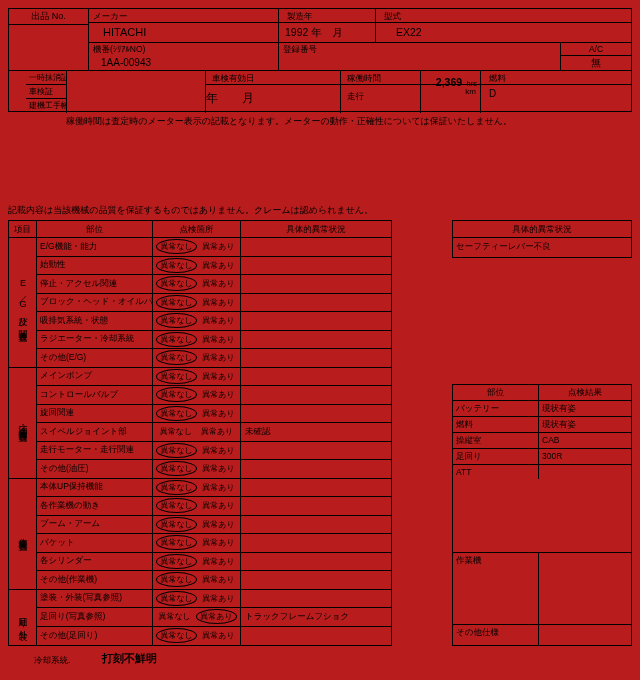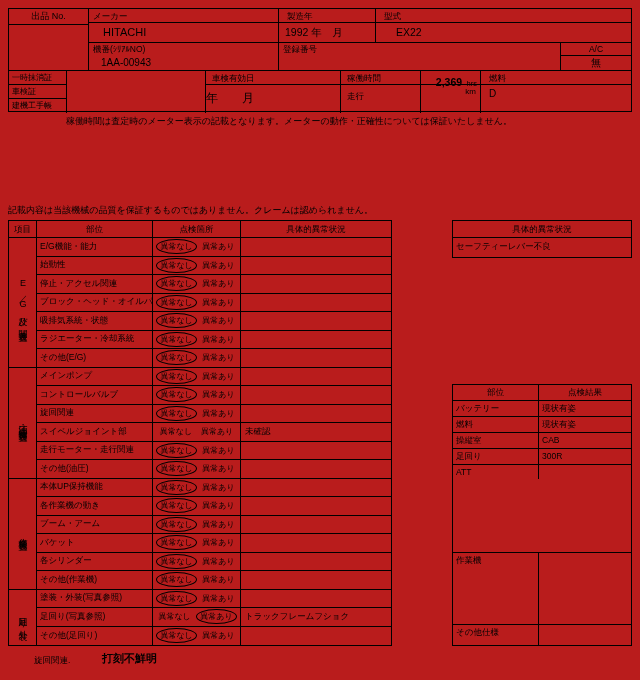--- a/index.html
+++ b/index.html
@@ -27,21 +27,21 @@
   .c-model-v { left: 367px; top: 14px; width: 255px; height: 20px; border-bottom: 1px solid #000; font-size: 10.5px; line-height: 19px; padding-left: 20px; }
 
   .c-serial { left: 80px;  top: 34px; width: 190px; height: 28px; border-right: 1px solid #000; border-bottom: 1px solid #000; padding: 1px 4px; }
   .serial-v { font-size: 10px; padding-left: 8px; margin-top: 1px; }
   .c-reg    { left: 270px; top: 34px; width: 282px; height: 28px; border-right: 1px solid #000; border-bottom: 1px solid #000; padding: 1px 4px; }
   .c-ac     { left: 552px; top: 34px; width: 70px;  height: 28px; border-bottom: 1px solid #000; }
   .ac-l { height: 13px; border-bottom: 1px solid #000; text-align: center; font-size: 8.5px; line-height: 12px; }
   .ac-v { height: 14px; text-align: center; font-size: 10px; line-height: 14px; }
 
   .docs { left: 0; top: 62px; width: 58px; height: 42px; border-right: 1px solid #000; }
-  .doc-cell { height: 14px; border-bottom: 1px solid #000; font-size: 8px; line-height: 13px; padding-left: 3px; white-space: nowrap; overflow: hidden; }
+  .doc-cell { height: 14px; border-bottom: 1px solid #000; font-size: 8px; line-height: 13px; padding-left: 3px; white-space: nowrap; overflow: hidden; margin-left: 17px; }
   .doc-cell:last-child { border-bottom: none; }
   .c-empty  { left: 58px;  top: 62px; width: 139px; height: 42px; border-right: 1px solid #000; }
   .c-shaken { left: 197px; top: 62px; width: 135px; height: 42px; border-right: 1px solid #000; }
   .sh-l { height: 14px; border-bottom: 1px solid #000; padding: 2px 6px; }
   .sh-v { height: 28px; line-height: 27px; font-size: 12px; }
   .c-hlab { left: 332px; top: 62px; width: 80px; height: 42px; border-right: 1px solid #000; }
   .h-l { height: 14px; border-bottom: 1px solid #000; padding: 2px 6px; }
   .h-t { height: 28px; padding: 6px; }
   .c-hval { left: 412px; top: 62px; width: 60px; height: 42px; border-right: 1px solid #000; }
   .hv-1 { height: 14px; border-bottom: 1px solid #000; text-align: right; padding: 1px 3px; white-space: nowrap; }
@@ -385,16 +385,16 @@
           <div class="res-part">作業機</div>
           <div class="res-val"></div>
         </div>
         <div class="res-row" style="flex: 1 1 0%;">
           <div class="res-part">その他仕様</div>
           <div class="res-val"></div>
         </div>
       </div>
   </div>
 
-  <div class="stamp-label">旋回関連.</div>
+  <div class="stamp-label">冷却系統.</div>
   <div class="stamp-value">打刻不鮮明</div>
 
 </div>
 
 </body></html>

